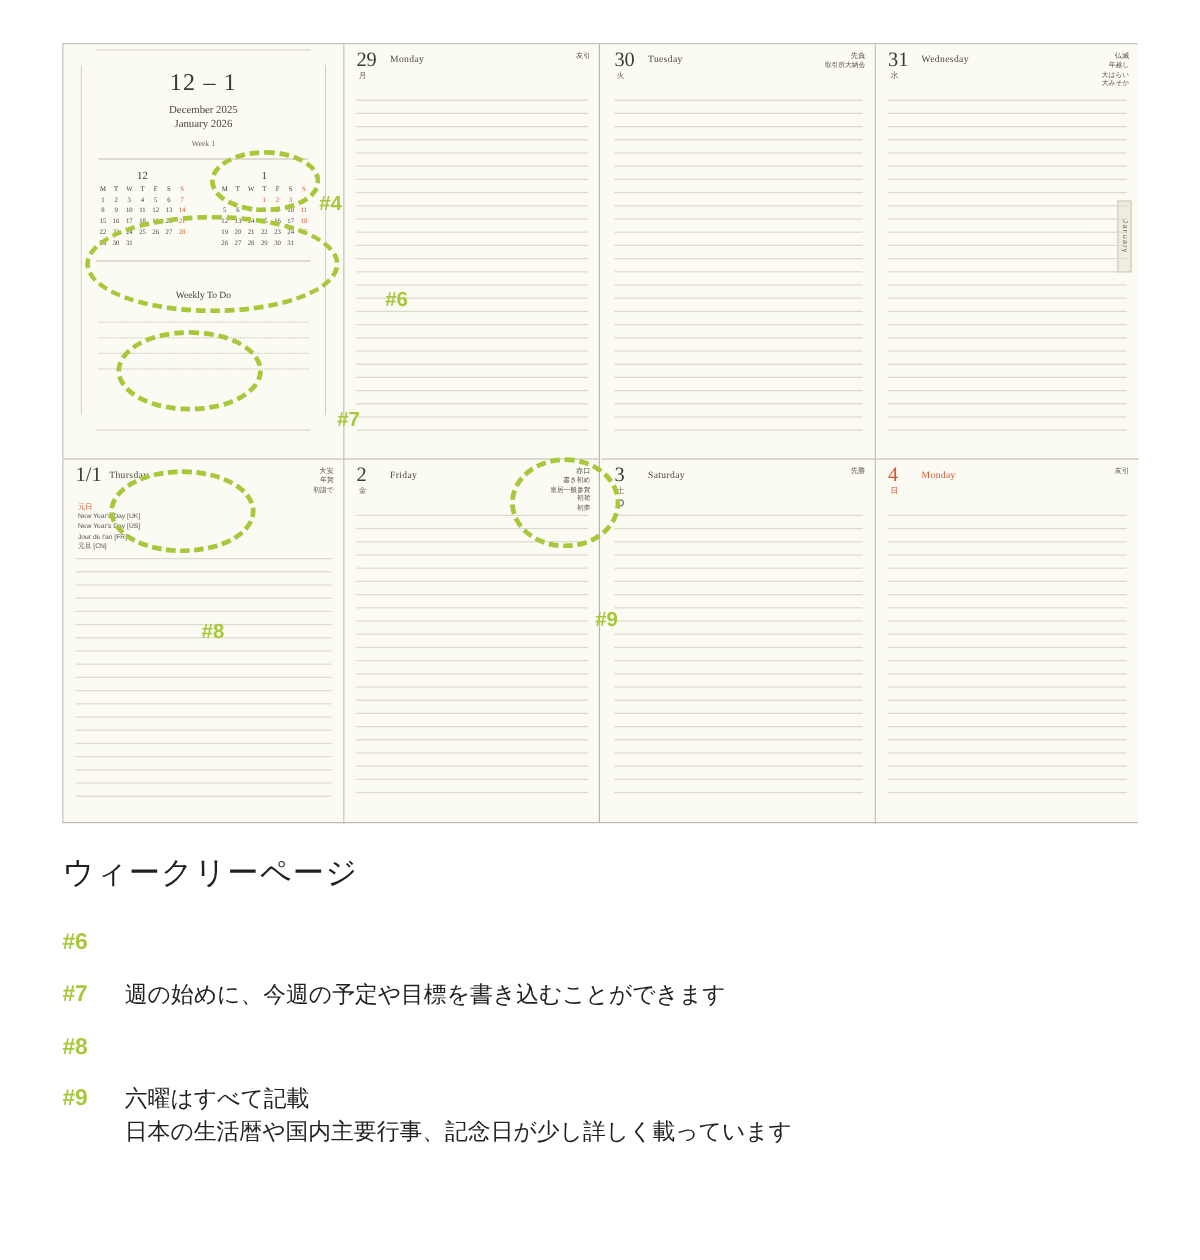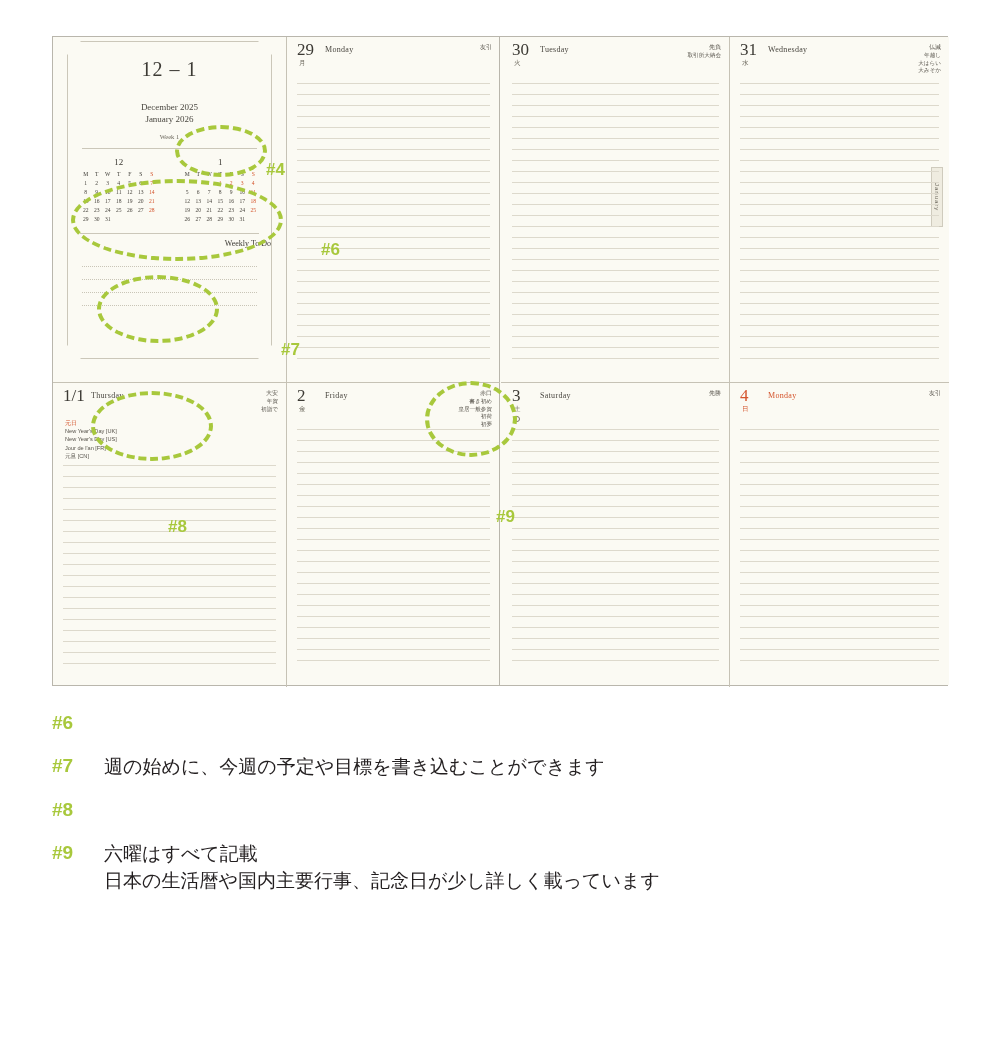--- a/index.html
+++ b/index.html
@@ -97,21 +97,21 @@
   #week-title {
     text-align:center;
     font-family:"Liberation Serif", serif;
     font-size:20px; letter-spacing:1px;
     color:#3c3a34; margin-top:16px;
   }
   #week-sub {
     text-align:center;
     font-family:"Liberation Serif", serif;
     font-size:9px; line-height:12px; color:#4a4740;
-    margin-top:20px;
+    margin-top:4px;
   }
   #week-no {
     text-align:center; font-family:"Liberation Serif", serif;
     font-size:6.5px; color:#6c685d; margin-top:8px;
   }
   #week-rule { height:1px; background:#cbc7b9; margin:8px 14px 0 14px; }
 
   .minicals { display:flex; justify-content:space-around; margin-top:8px; }
   .minical { width:84px; }
   .minical .mc-month {
@@ -123,22 +123,22 @@
     width:11px; height:9px; text-align:center;
     font-family:"Liberation Serif", serif;
     font-size:5.6px; font-weight:normal; color:#4a4740; padding:0;
   }
   .minical th { color:#3c3a34; }
   .minical th.sun, .minical td.sun { color:#d4542c; }
   .minical td.hl { color:#d4542c; }
 
   #todo-rule { height:1px; background:#cbc7b9; margin:10px 12px 0 12px; }
   #todo-title {
-    text-align:right; font-family:"Liberation Serif", serif;
-    font-size:8px; color:#3c3a34; margin-top:5px;
+    text-align:center; font-family:"Liberation Serif", serif;
+    font-size:8px; color:#3c3a34; margin-top:23px;
   }
   #todo-lines { margin:6px 14px 0 14px; }
   #todo-lines .dline {
     border-bottom:1px dotted #c9c5b7;
     height:13px;
   }
 
   
   .ellipse {
     position:absolute;
@@ -585,20 +585,21 @@
   <div id="tags">
       <div class="tag" style="left: 213px; top: 123px;">#4</div>
       <div class="tag" style="left: 268px; top: 203px;">#6</div>
       <div class="tag" style="left: 228px; top: 303px;">#7</div>
       <div class="tag" style="left: 115px; top: 480px;">#8</div>
       <div class="tag" style="left: 443px; top: 470px;">#9</div>
     </div>
 </div>
 
 <div id="caption">
+  <h1 id="cap-title">ウィークリーページ</h1>
   <div id="cap-rows">
       <div class="cap-row">
         <div class="cap-num">#6</div>
       </div>
       <div class="cap-row">
         <div class="cap-num">#7</div>
         <div class="cap-text">週の始めに、今週の予定や目標を書き込むことができます</div>
       </div>
       <div class="cap-row">
         <div class="cap-num">#8</div>

